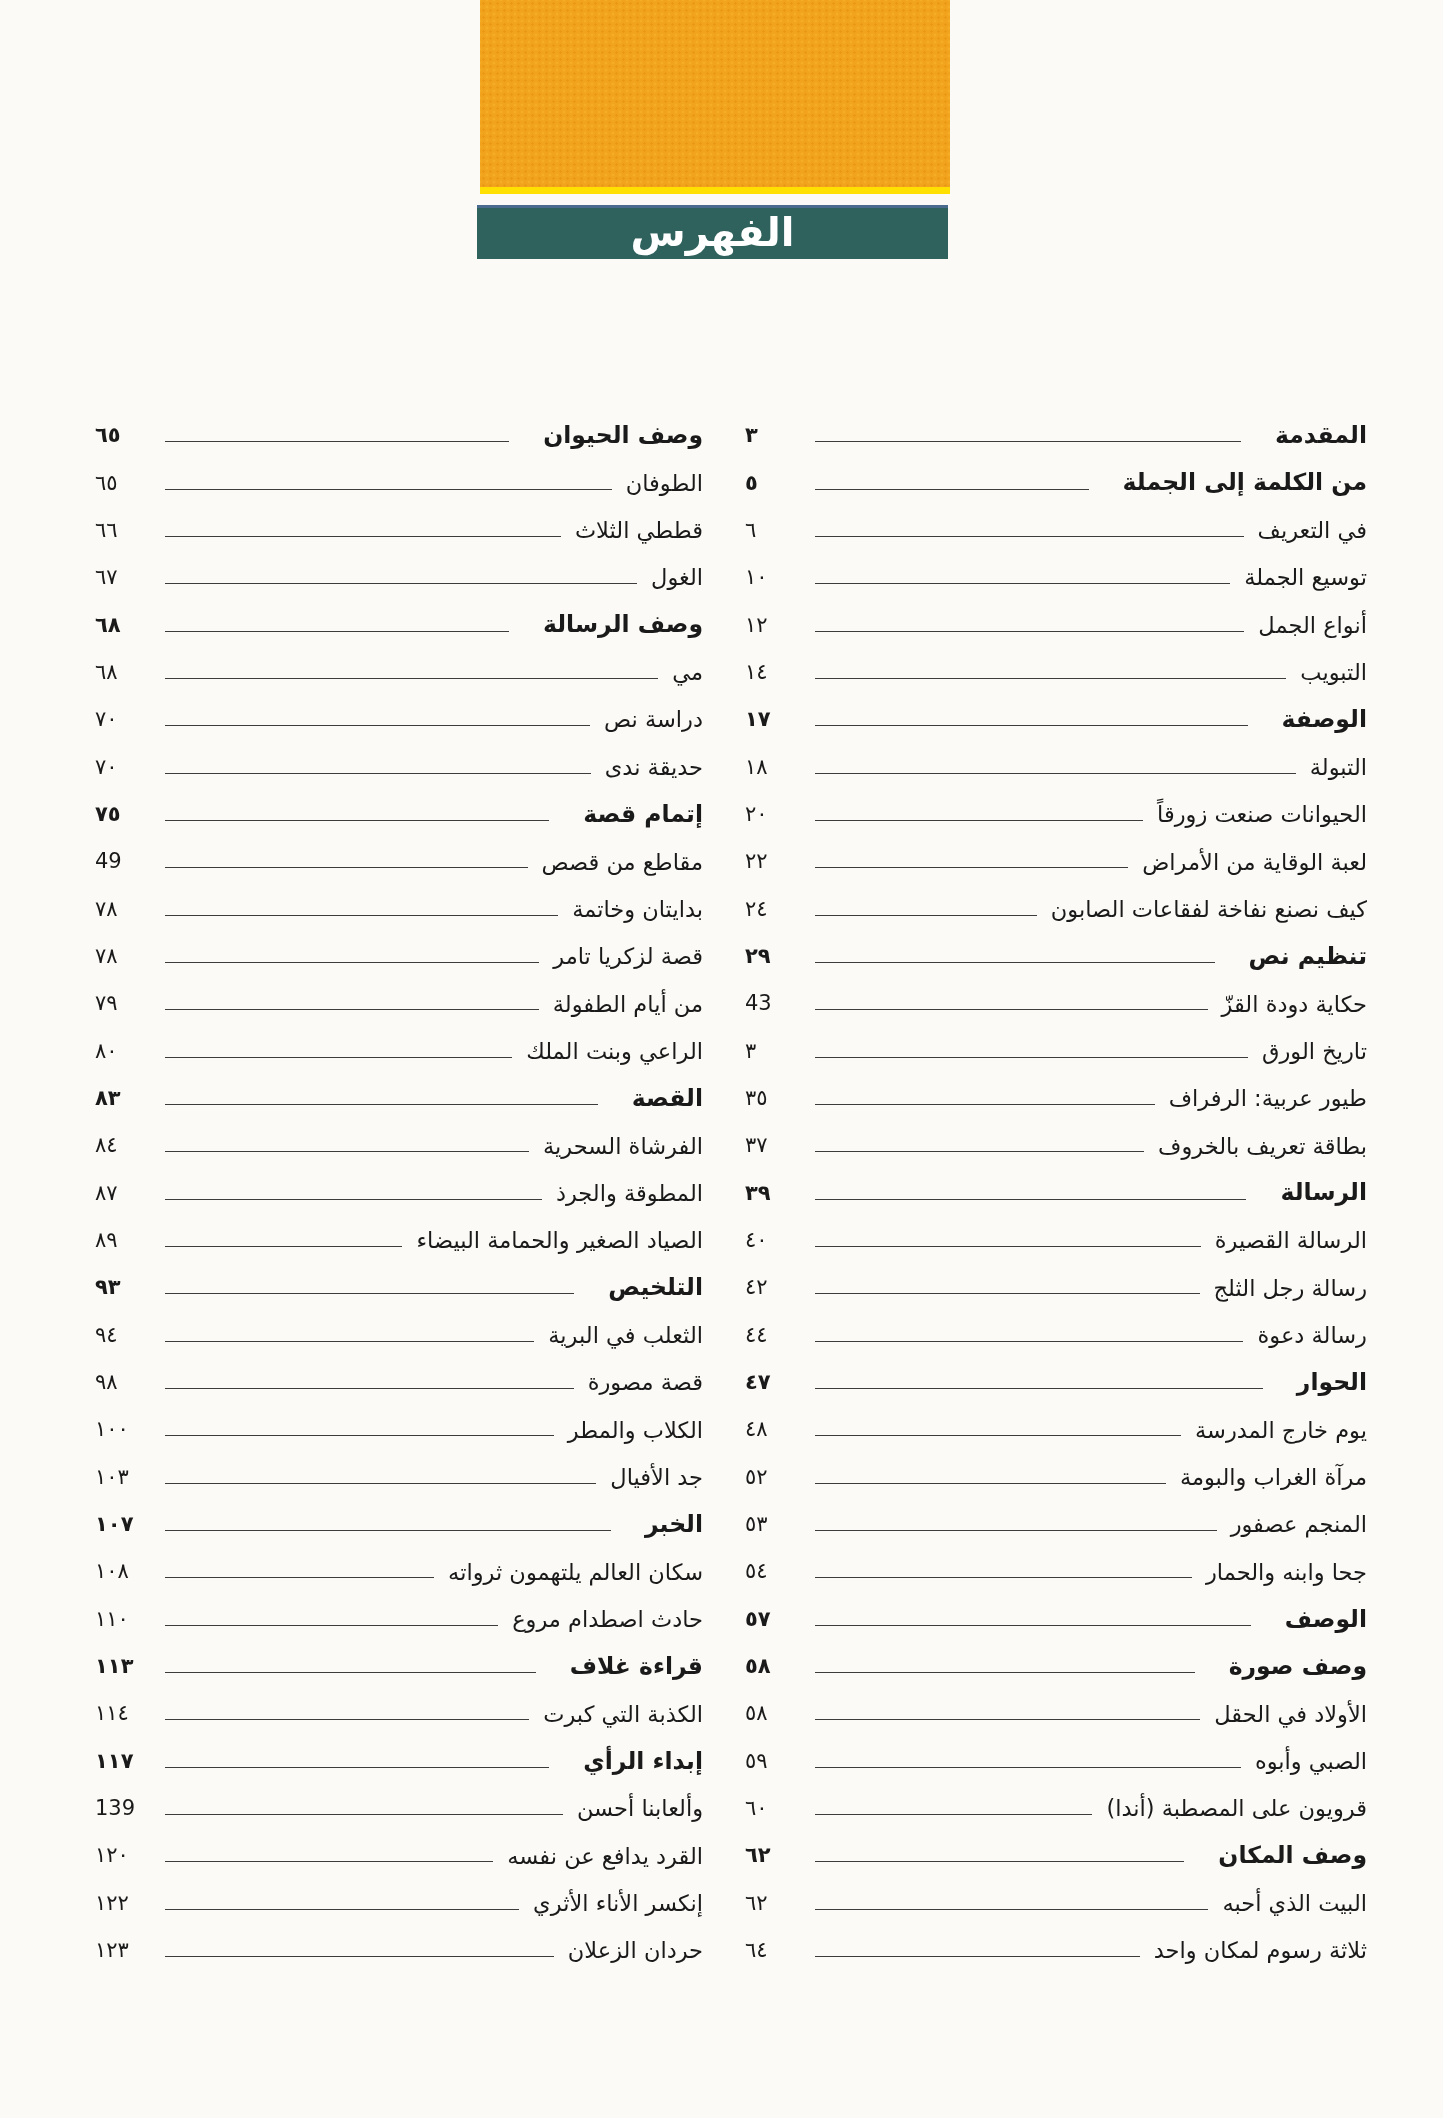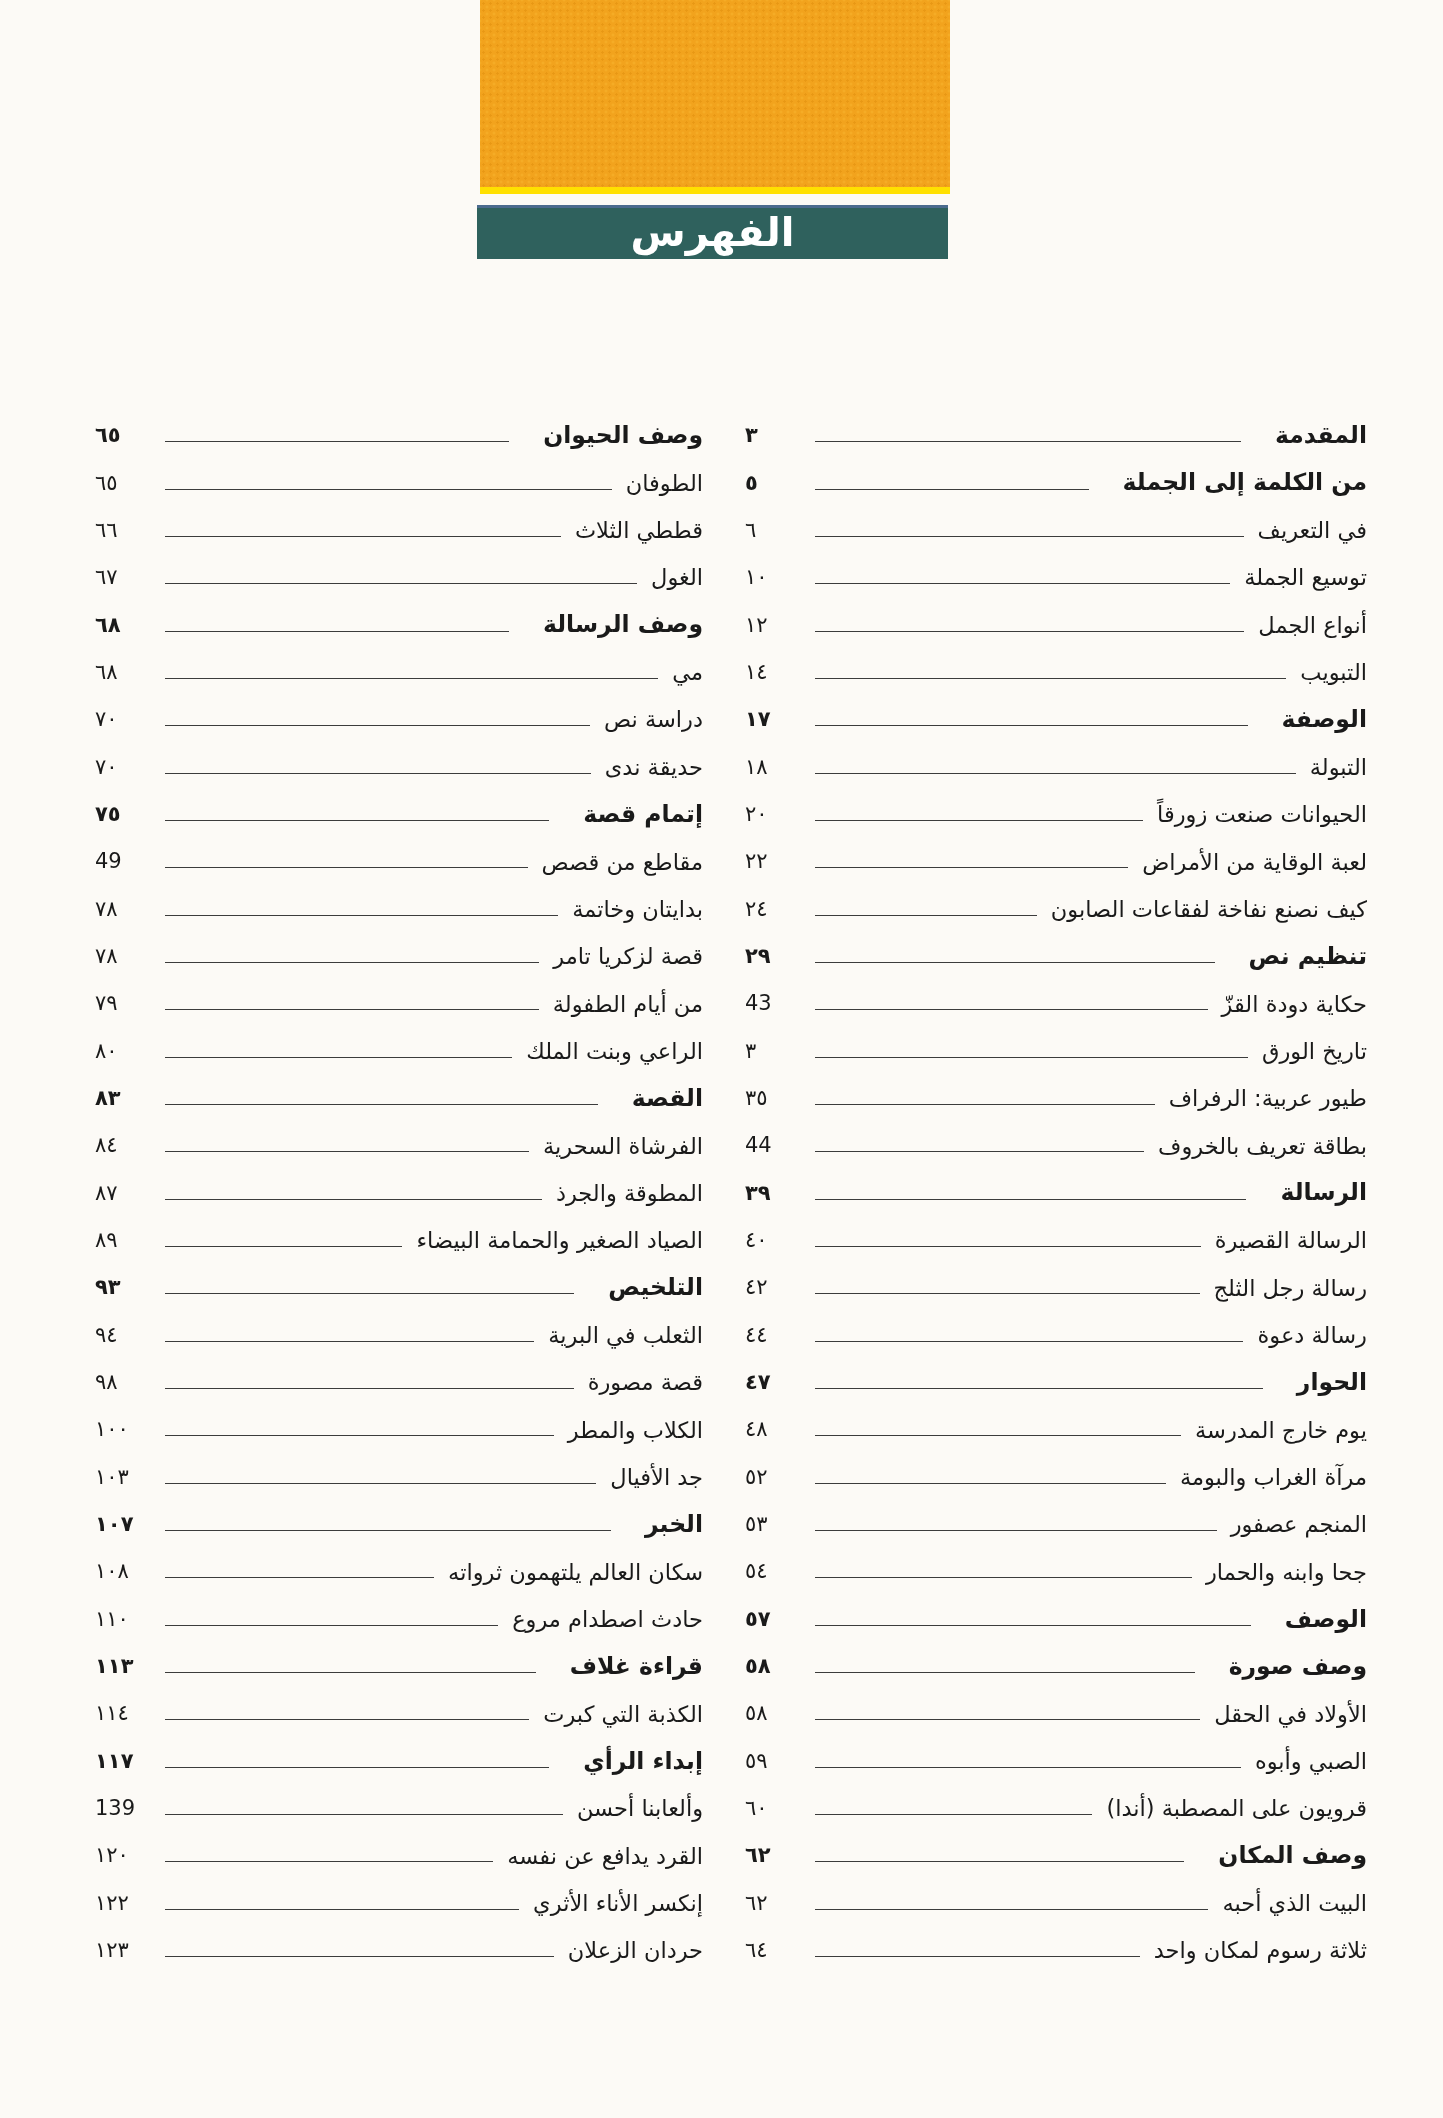--- a/index.html
+++ b/index.html
@@ -167,21 +167,21 @@
           <span class="toc-num">٣</span>
         </div>
         <div class="toc-row">
           <span class="toc-title">طيور عربية: الرفراف</span>
           <span class="toc-leader"></span>
           <span class="toc-num">٣٥</span>
         </div>
         <div class="toc-row">
           <span class="toc-title">بطاقة تعريف بالخروف</span>
           <span class="toc-leader"></span>
-          <span class="toc-num">44</span>
+          <span class="toc-num">٣٧</span>
         </div>
         <div class="toc-row bold">
           <span class="toc-title">الرسالة</span>
           <span class="toc-leader"></span>
           <span class="toc-num">٣٩</span>
         </div>
         <div class="toc-row">
           <span class="toc-title">الرسالة القصيرة</span>
           <span class="toc-leader"></span>
           <span class="toc-num">٤٠</span>

